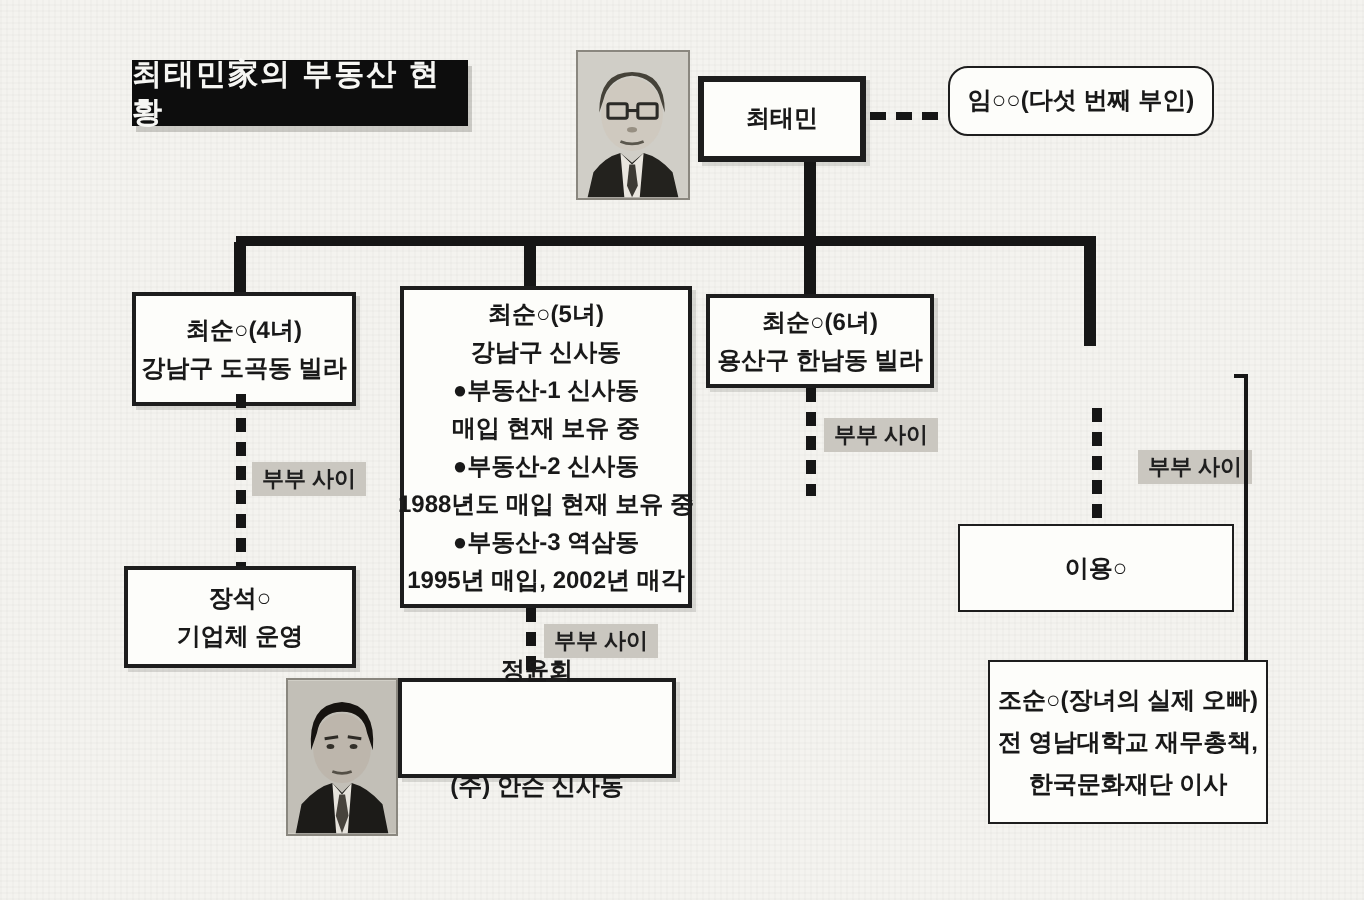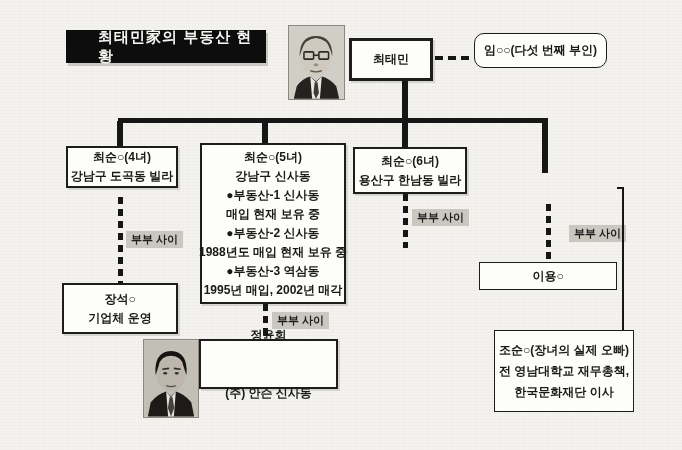--- a/index.html
+++ b/index.html
@@ -30,21 +30,20 @@
       repeating-linear-gradient(0deg, rgba(40,40,35,.018) 0 1px, transparent 1px 3px),
       repeating-linear-gradient(90deg, rgba(40,40,35,.018) 0 1px, transparent 1px 3px);
     pointer-events:none;
   }
   .title{
     position:absolute;left:66px;top:30px;width:168px;height:33px;
     background:var(--title-bg);color:var(--title-fg);
     display:flex;align-items:center;justify-content:center;
     font-size:15px;font-weight:700;letter-spacing:1px;
     box-shadow:2px 3px 0 rgba(60,60,52,.22);
-    padding-left:32px;
   }
   .node{
     position:absolute;box-sizing:border-box;
     background:var(--box-bg);
     border:2px solid var(--box-border);
     display:flex;flex-direction:column;justify-content:center;align-items:center;
     text-align:center;color:#191919;
     font-size:12px;font-weight:700;
     box-shadow:2px 2px 0 rgba(70,70,60,.16);
   }
@@ -64,27 +63,27 @@
     background:var(--label-bg);color:#1f1f1f;
     font-size:11px;font-weight:700;
     padding:1px 5px;white-space:nowrap;
   }
   .photo{position:absolute;border:1px solid #8a877f;box-sizing:border-box;background:#d6d3cc;}
   .photo svg{display:block;width:100%;height:100%;}
 
   
   #box-ctm{left:349px;top:38px;width:84px;height:43px;border-width:3px;font-size:12px;}
   #box-wife{left:474px;top:33px;width:133px;height:35px;border-radius:10px;}
-  #box-d4{left:66px;top:146px;width:112px;height:42px;}
+  #box-d4{left:66px;top:146px;width:112px;height:57px;}
   #box-d5{left:200px;top:143px;width:146px;height:161px;}
   #box-d6{left:353px;top:147px;width:114px;height:47px;}
   #box-d1{left:478px;top:172px;width:140px;height:32px;}
   #box-sp4{left:62px;top:283px;width:116px;height:51px;}
   #box-sp6{left:355px;top:247px;width:113px;height:51px;}
-  #box-sp1{left:479px;top:262px;width:138px;height:28px;}
+  #box-sp1{left:479px;top:262px;width:138px;height:44px;}
   #box-sp5{left:199px;top:339px;width:139px;height:50px;gap:39px;}
   #box-rel{left:494px;top:330px;width:140px;height:82px;}
   #box-rel span{line-height:21px;}
 
   
   #trunk{left:402px;top:81px;width:6px;height:67px;}
   #hbar{left:118px;top:118px;width:430px;height:5px;}
   #drop-d4{left:117px;top:121px;width:6px;height:26px;}
   #drop-d5{left:262px;top:121px;width:6px;height:24px;}
   #drop-d1{left:542px;top:121px;width:6px;height:52px;}

